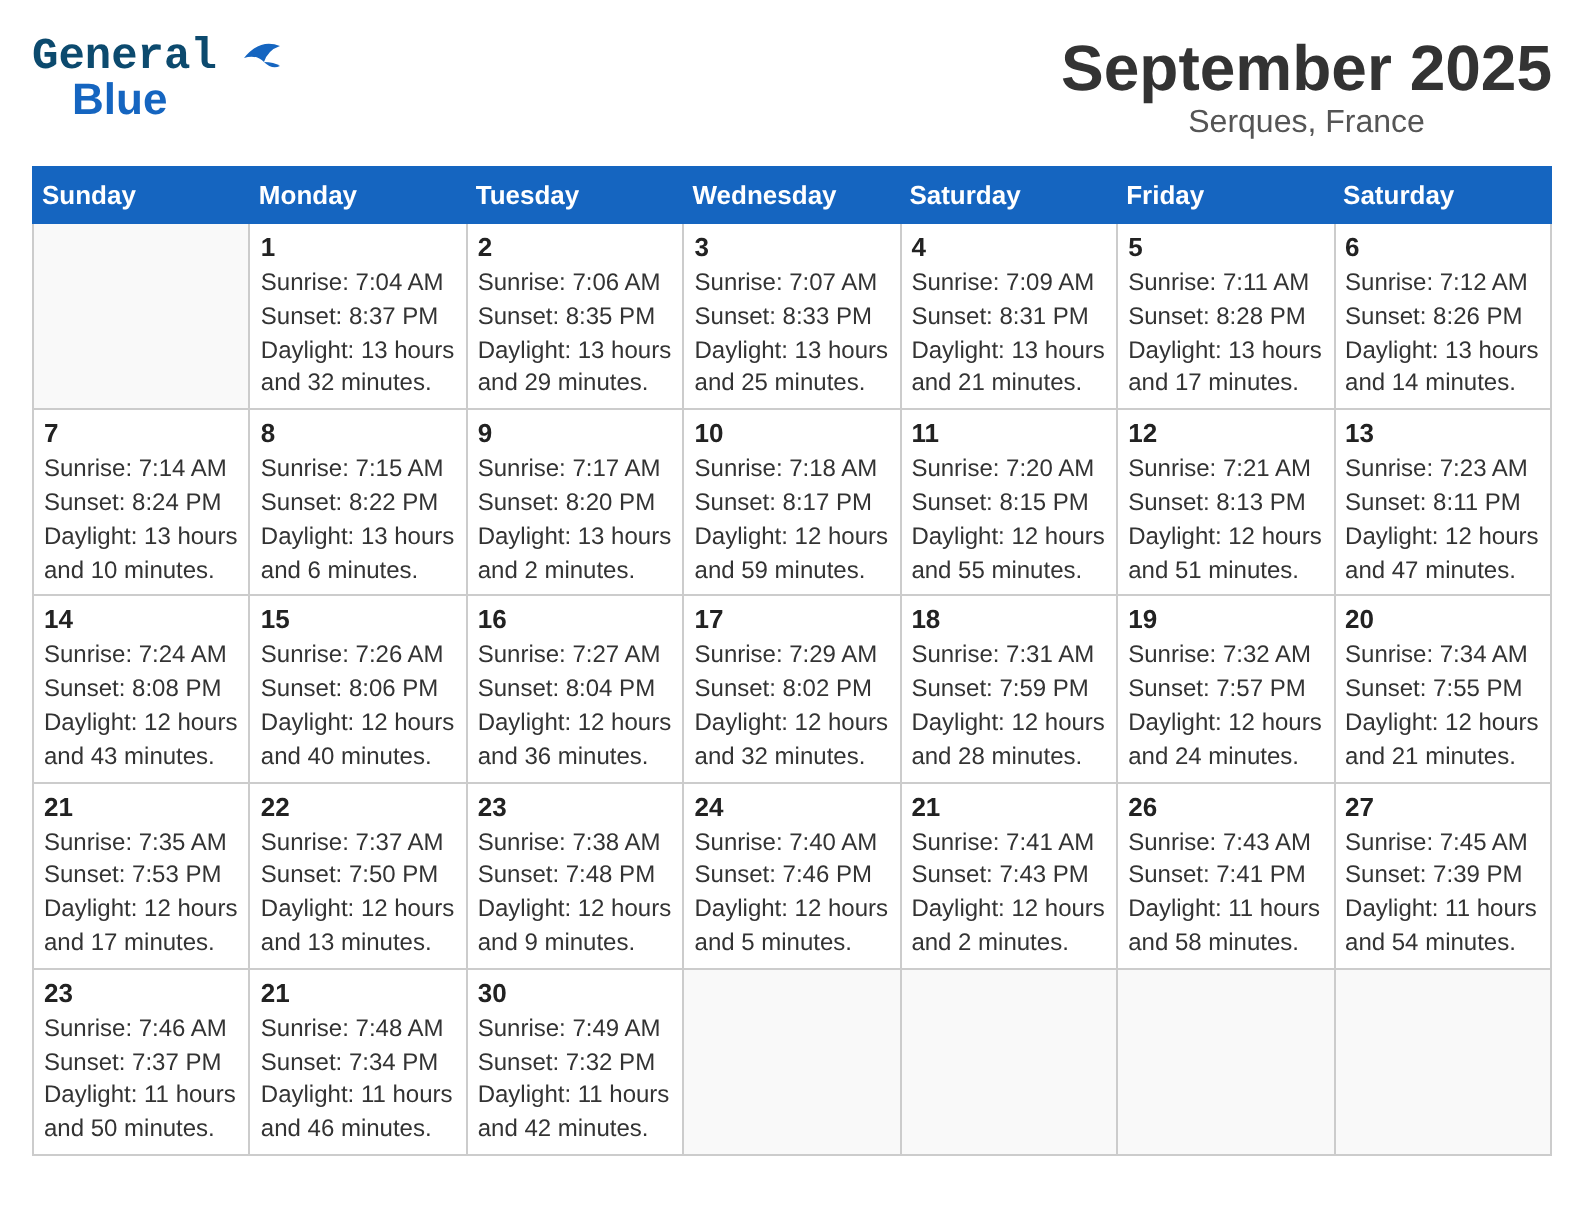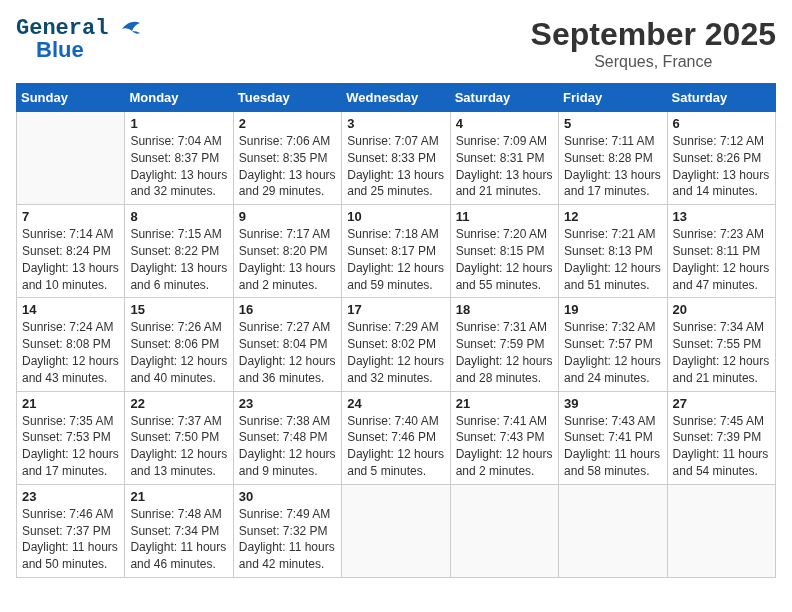--- a/index.html
+++ b/index.html
@@ -216,21 +216,21 @@
         </td>
         <td>
           <span class="day-num">24</span>
           <div class="day-info">Sunrise: 7:40 AM<br>Sunset: 7:46 PM<br>Daylight: 12 hours<br>and 5 minutes.</div>
         </td>
         <td>
           <span class="day-num">21</span>
           <div class="day-info">Sunrise: 7:41 AM<br>Sunset: 7:43 PM<br>Daylight: 12 hours<br>and 2 minutes.</div>
         </td>
         <td>
-          <span class="day-num">39</span>
+          <span class="day-num">26</span>
           <div class="day-info">Sunrise: 7:43 AM<br>Sunset: 7:41 PM<br>Daylight: 11 hours<br>and 58 minutes.</div>
         </td>
         <td>
           <span class="day-num">27</span>
           <div class="day-info">Sunrise: 7:45 AM<br>Sunset: 7:39 PM<br>Daylight: 11 hours<br>and 54 minutes.</div>
         </td>
       </tr>
       <tr>
         <td>
           <span class="day-num">23</span>

